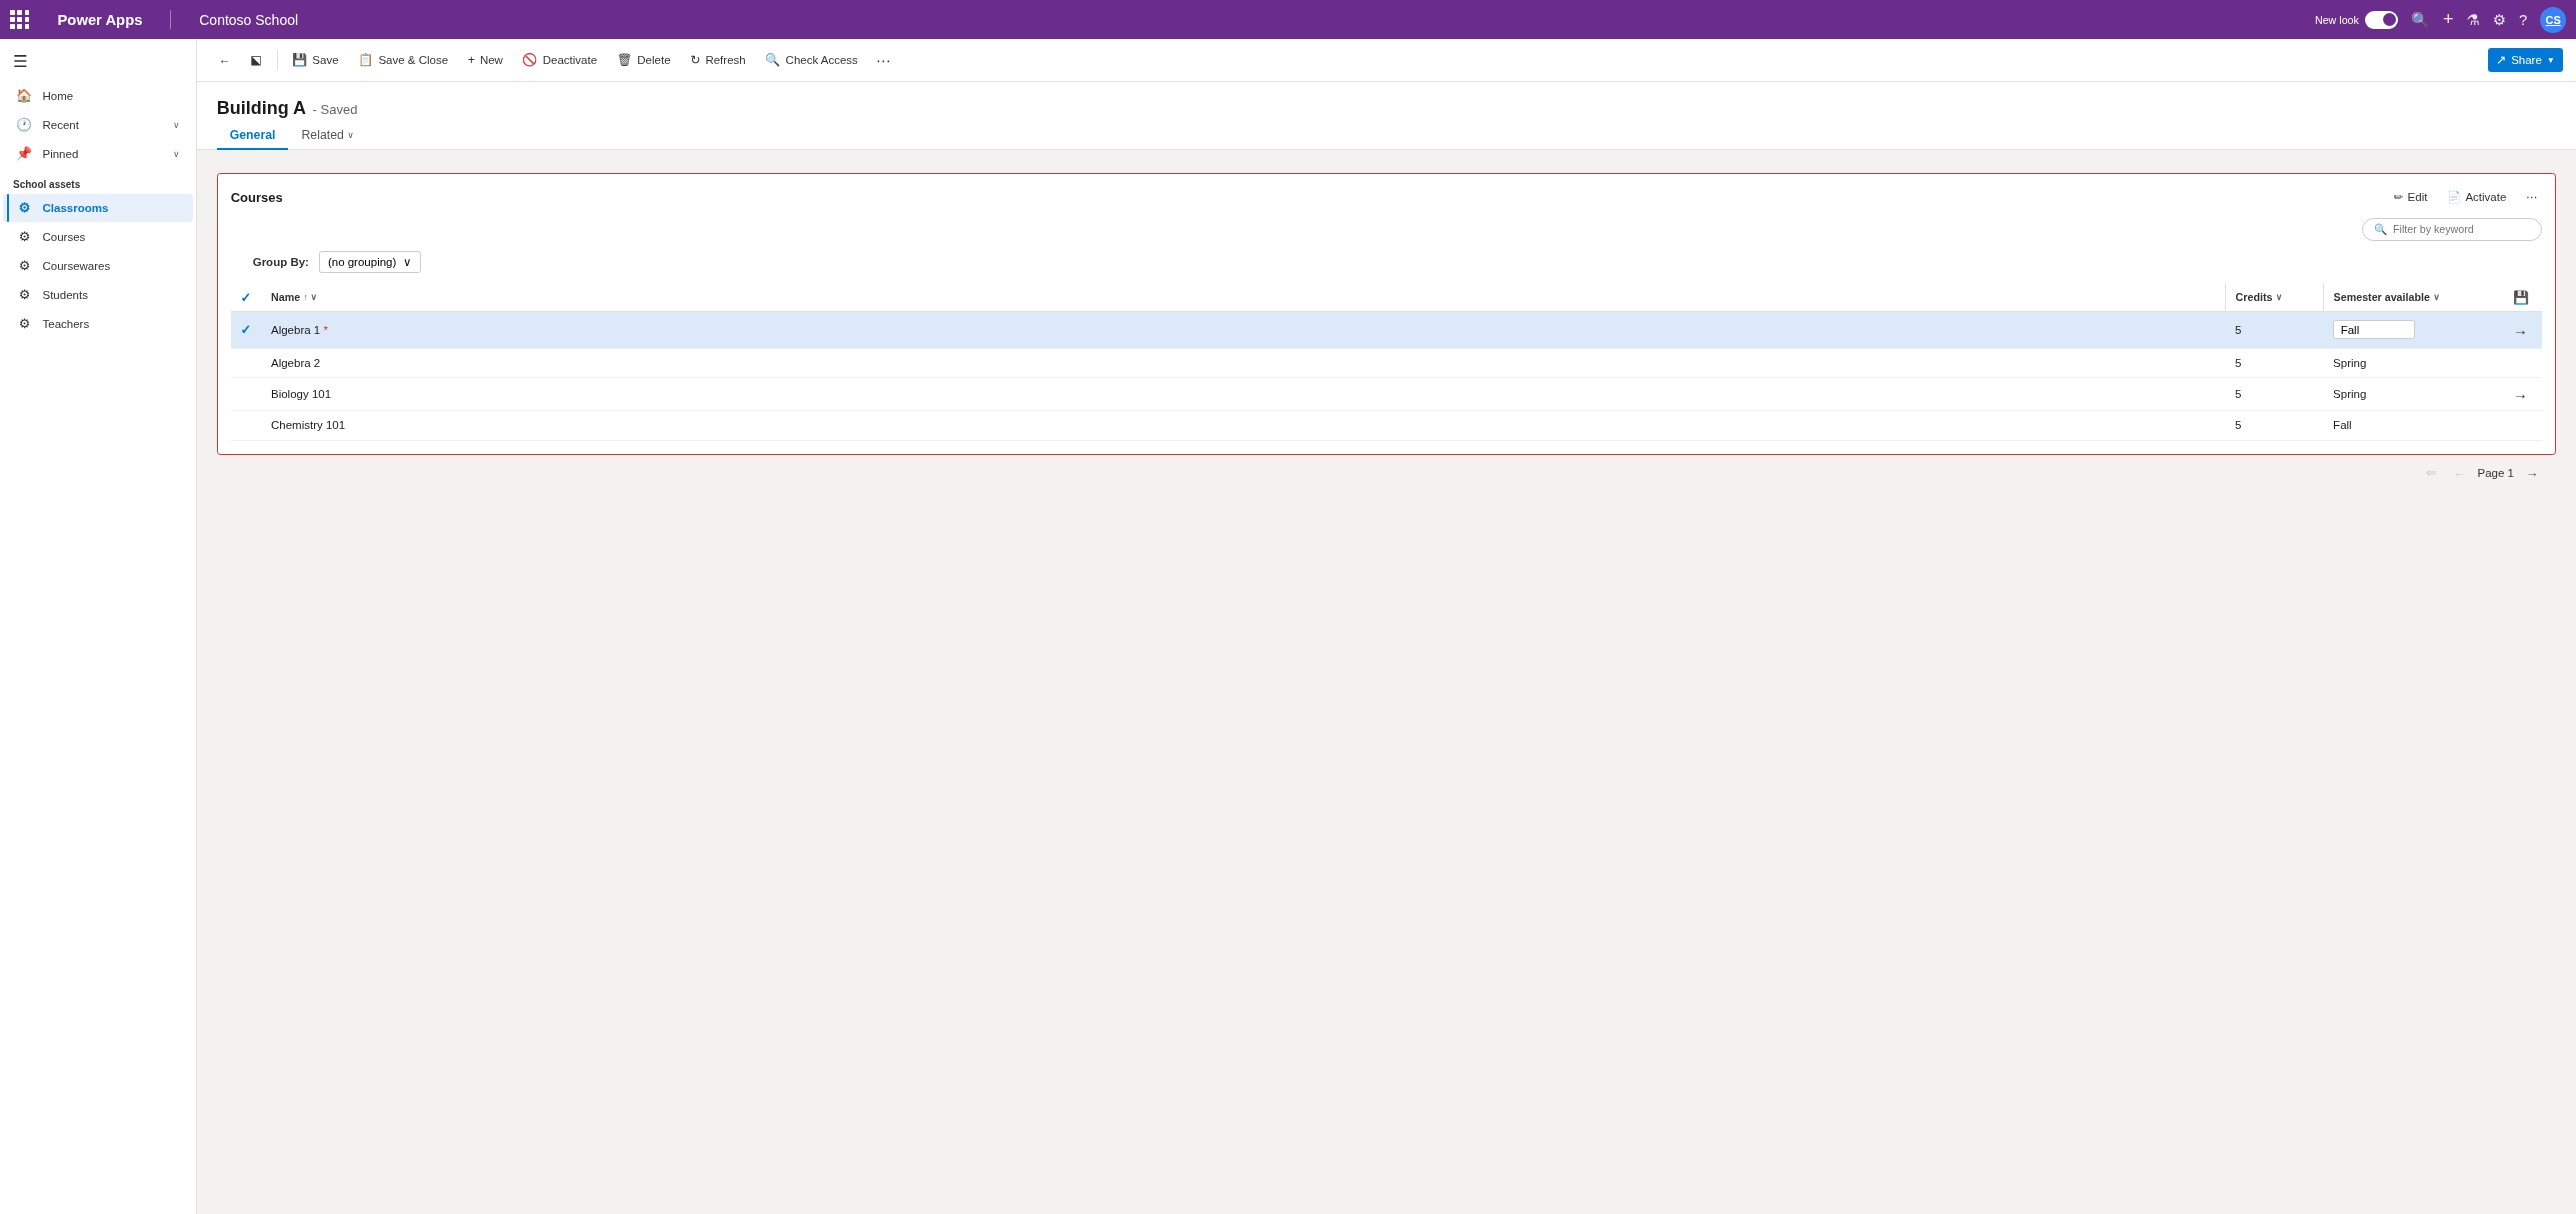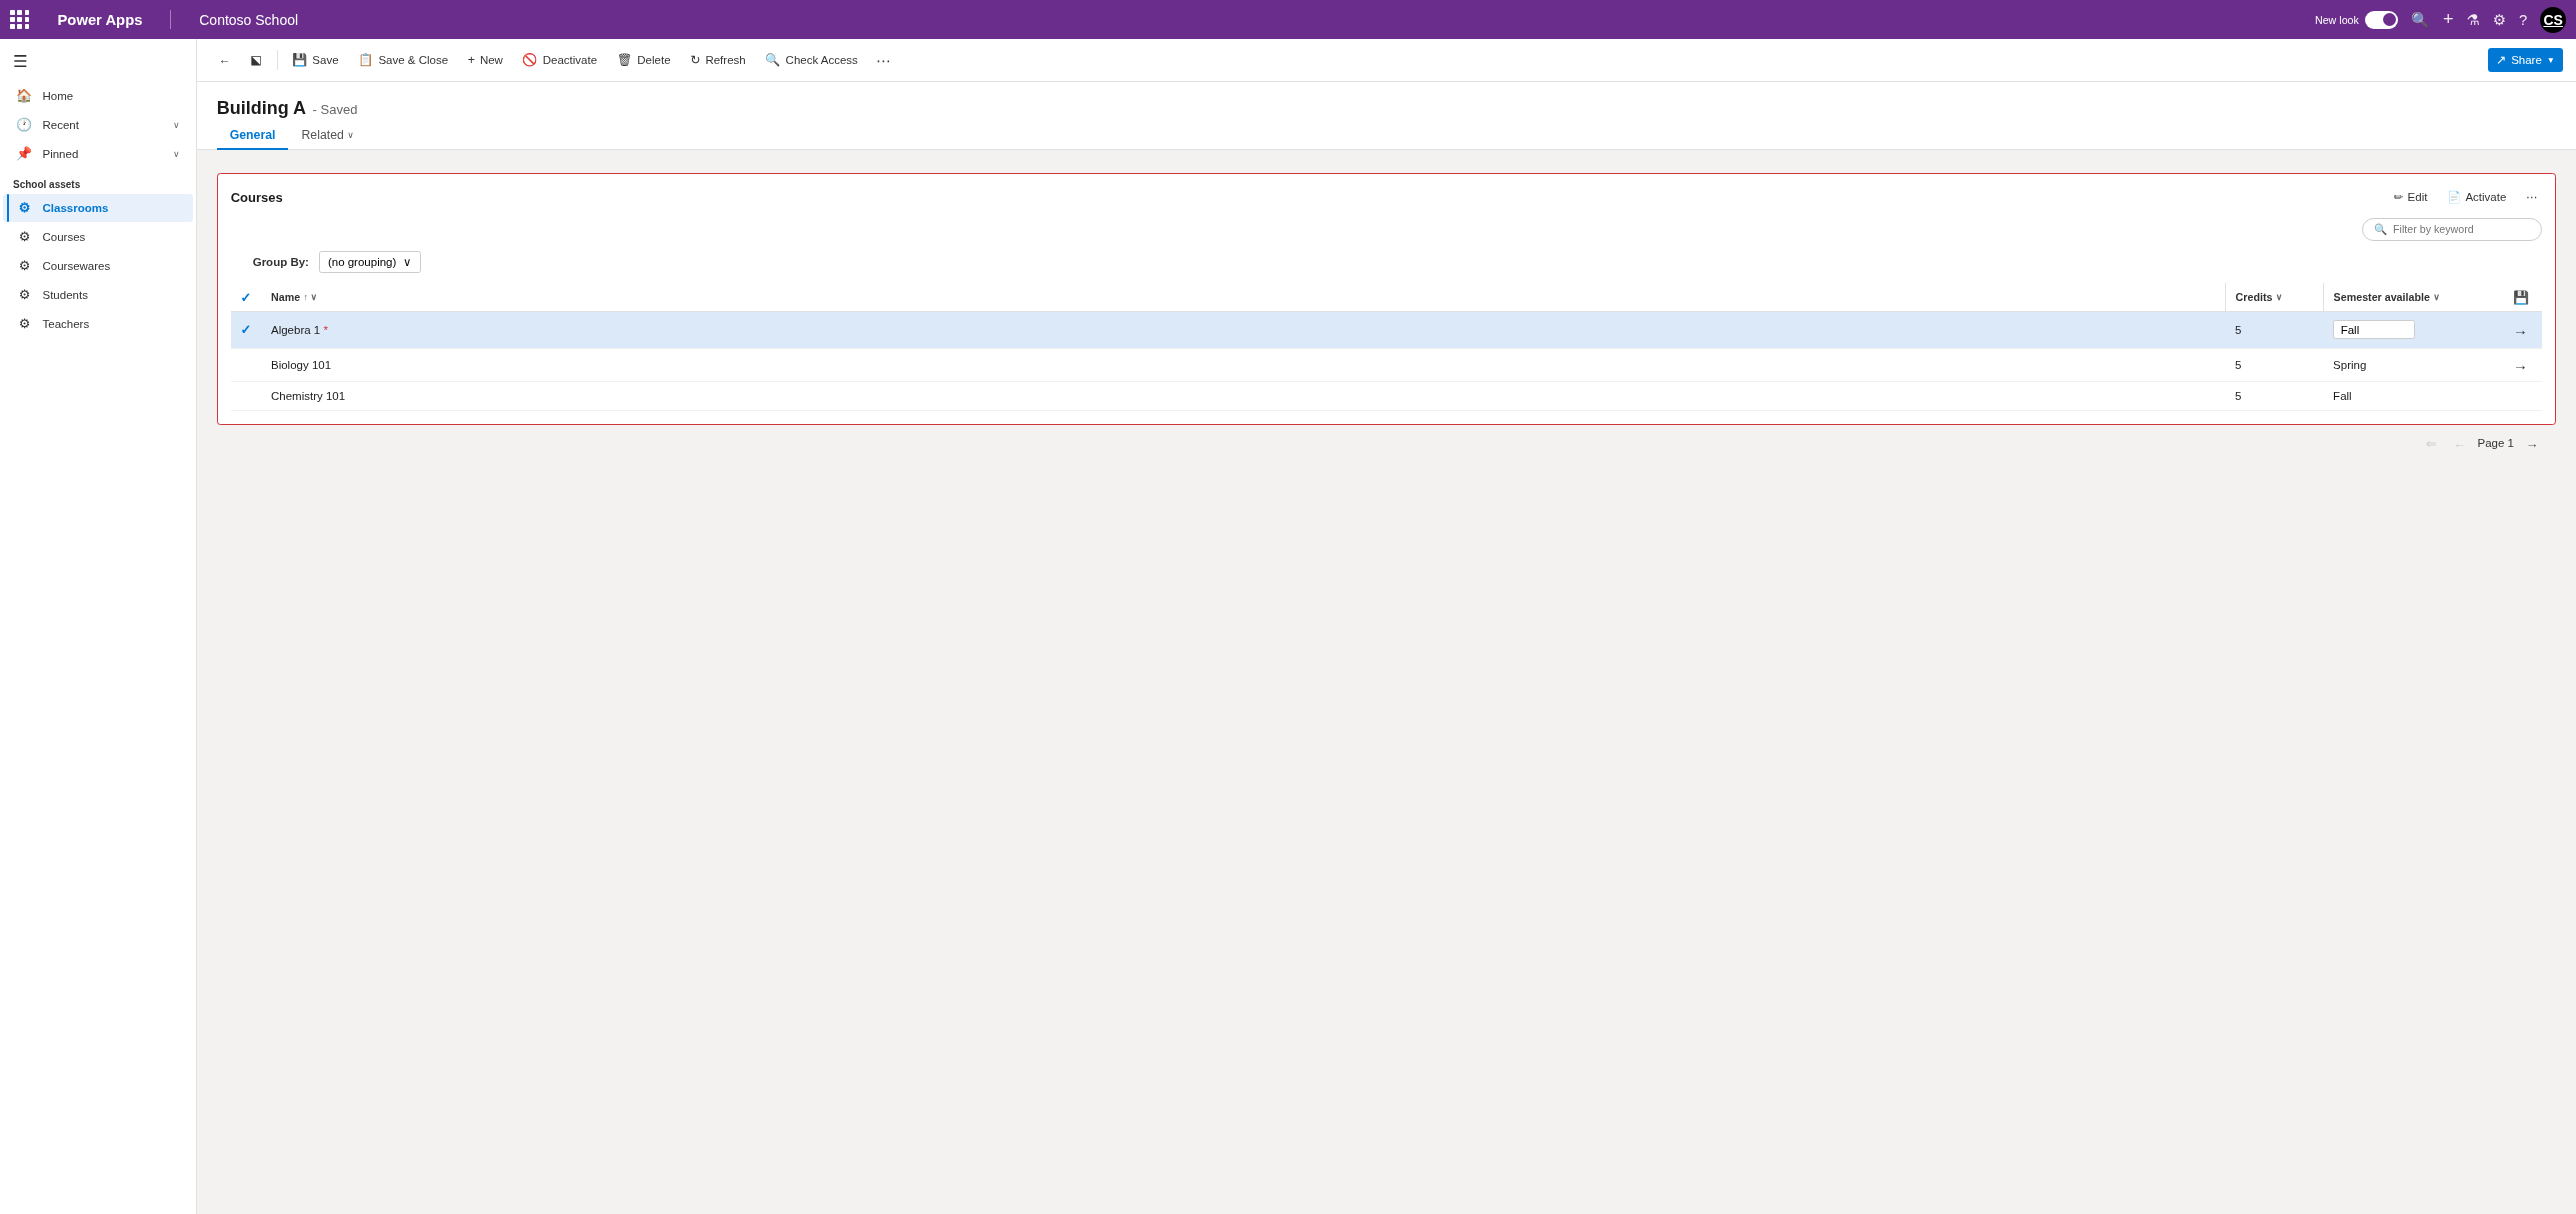--- a/index.html
+++ b/index.html
@@ -75,24 +75,24 @@
       border-radius: 50%;
     }
     .top-nav-icon {
       color: white;
       font-size: 14.8px;
       cursor: pointer;
       opacity: 0.9;
     }
     .top-nav-avatar {
       width: 26px; height: 26px;
-      background: #000000;
+      background: #3b82f6;
       border-radius: 50%;
       display: flex; align-items: center; justify-content: center;
-      font-size: 14px; font-weight: 600; color: white;
+      font-size: 11px; font-weight: 600; color: white;
       cursor: pointer;
       text-decoration: underline;
     }
 
     
     .app-body {
       display: flex;
       height: calc(100vh - 39px);
     }
 
@@ -631,20 +631,33 @@
                 <span>5</span>
               </td>
               <td>
                 <input type="text" class="semester-input" value="Fall" style="">
               </td>
               <td>
                 <span class="arrow-icon">→</span>
               </td>
             </tr>
 
+            <tr>
+              <td></td>
+              <td>
+                <span>Algebra 2</span>
+              </td>
+              <td>
+                <span>5</span>
+              </td>
+              <td>
+                <span>Spring</span>
+              </td>
+              <td></td>
+            </tr>
 
             <tr>
               <td></td>
               <td>
                 <span>Biology 101</span>
               </td>
               <td>
                 <span>5</span>
               </td>
               <td>

